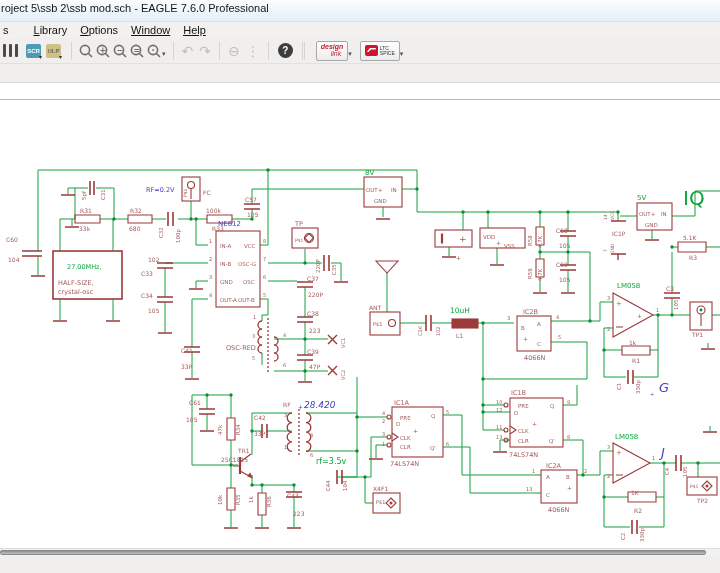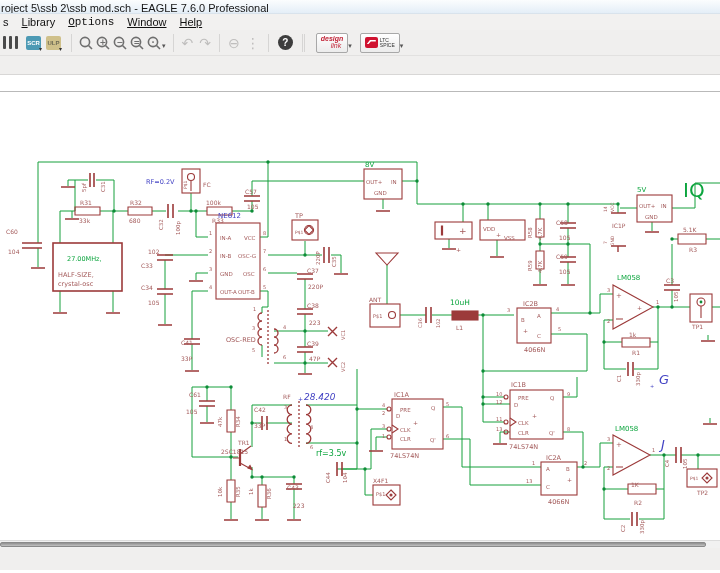--- a/index.html
+++ b/index.html
@@ -1,18 +1,18 @@
 <!DOCTYPE html>
 <html><head>
 <meta charset="utf-8">
 <style>
   html,body{margin:0;padding:0;background:#fff;}
   body{width:720px;height:573px;overflow:hidden;font-family:"Liberation Sans",sans-serif;}
   *{box-sizing:border-box;}
-  .titlebar{height:14px;background:linear-gradient(#fbfdfe,#e4eef7);border-bottom:1px solid #d9e3ec;
+  .titlebar{height:22px;background:linear-gradient(#fbfdfe,#e4eef7);border-bottom:1px solid #d9e3ec;
     font-size:11px;line-height:16px;color:#151515;padding-left:1px;white-space:nowrap;overflow:hidden;}
   .menubar{height:16px;background:#f2f1f0;font-size:11px;line-height:15px;color:#111;display:flex;align-items:center;}
   .menubar span{margin-right:13px;cursor:default;}
   .menubar span u{text-decoration:underline;}
   .toolbar{height:26px;background:#f0efee;border-bottom:1px solid #e2e1e0;display:flex;align-items:center;padding:0 2px;}
   .tbsep{width:1px;height:18px;background:#d6d5d4;margin:0 5px;}
   .tbbars{display:flex;gap:3px;margin:0 8px 0 1px;}
   .tbbars i{display:block;width:3px;height:13px;background:#4a4a4a;border-radius:1px;}
   .chipbtn{position:relative;width:15px;height:14px;font-size:6px;font-weight:bold;color:#fff;
     display:flex;align-items:center;justify-content:center;margin-right:5px;border-radius:2px;}
@@ -47,22 +47,22 @@
 </style>
 </head>
 <body>
 
 <div class="titlebar">
   <span>roject 5\ssb 2\ssb mod.sch - EAGLE 7.6.0 Professional</span>
 </div>
 
 <div class="menubar" id="menubar">
     <span style="margin-left: 3px;">s</span>
-    <span style="margin-left: 0px;"><u>L</u>ibrary</span>
-    <span style="margin-left: 0px; font-family: Liberation Mono, monospace;"><u>O</u>ptions</span>
+    <span style="margin-left: 12px;"><u>L</u>ibrary</span>
+    <span style="margin-left: 0px;"><u>O</u>ptions</span>
     <span style="margin-left: 0px; text-decoration: underline;"><u>W</u>indow</span>
     <span style="margin-left: 0px; text-decoration: underline;"><u>H</u>elp</span>
   </div>
 
 <div class="toolbar">
   <span class="tbbars">
       <i></i>
       <i></i>
       <i></i>
     </span>

